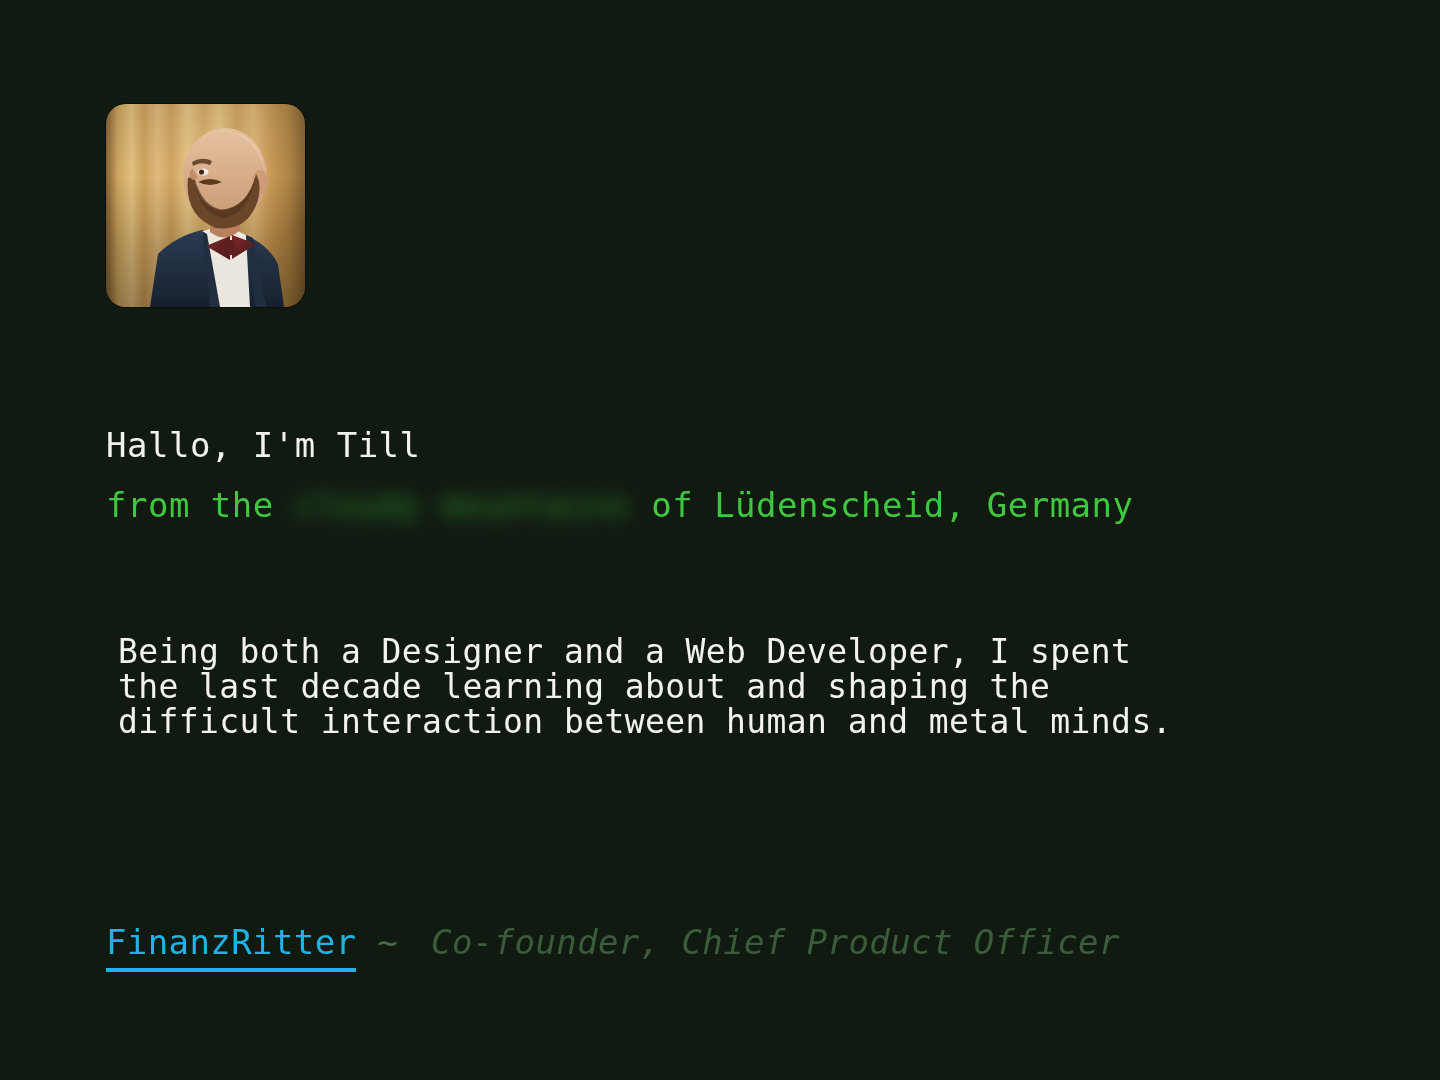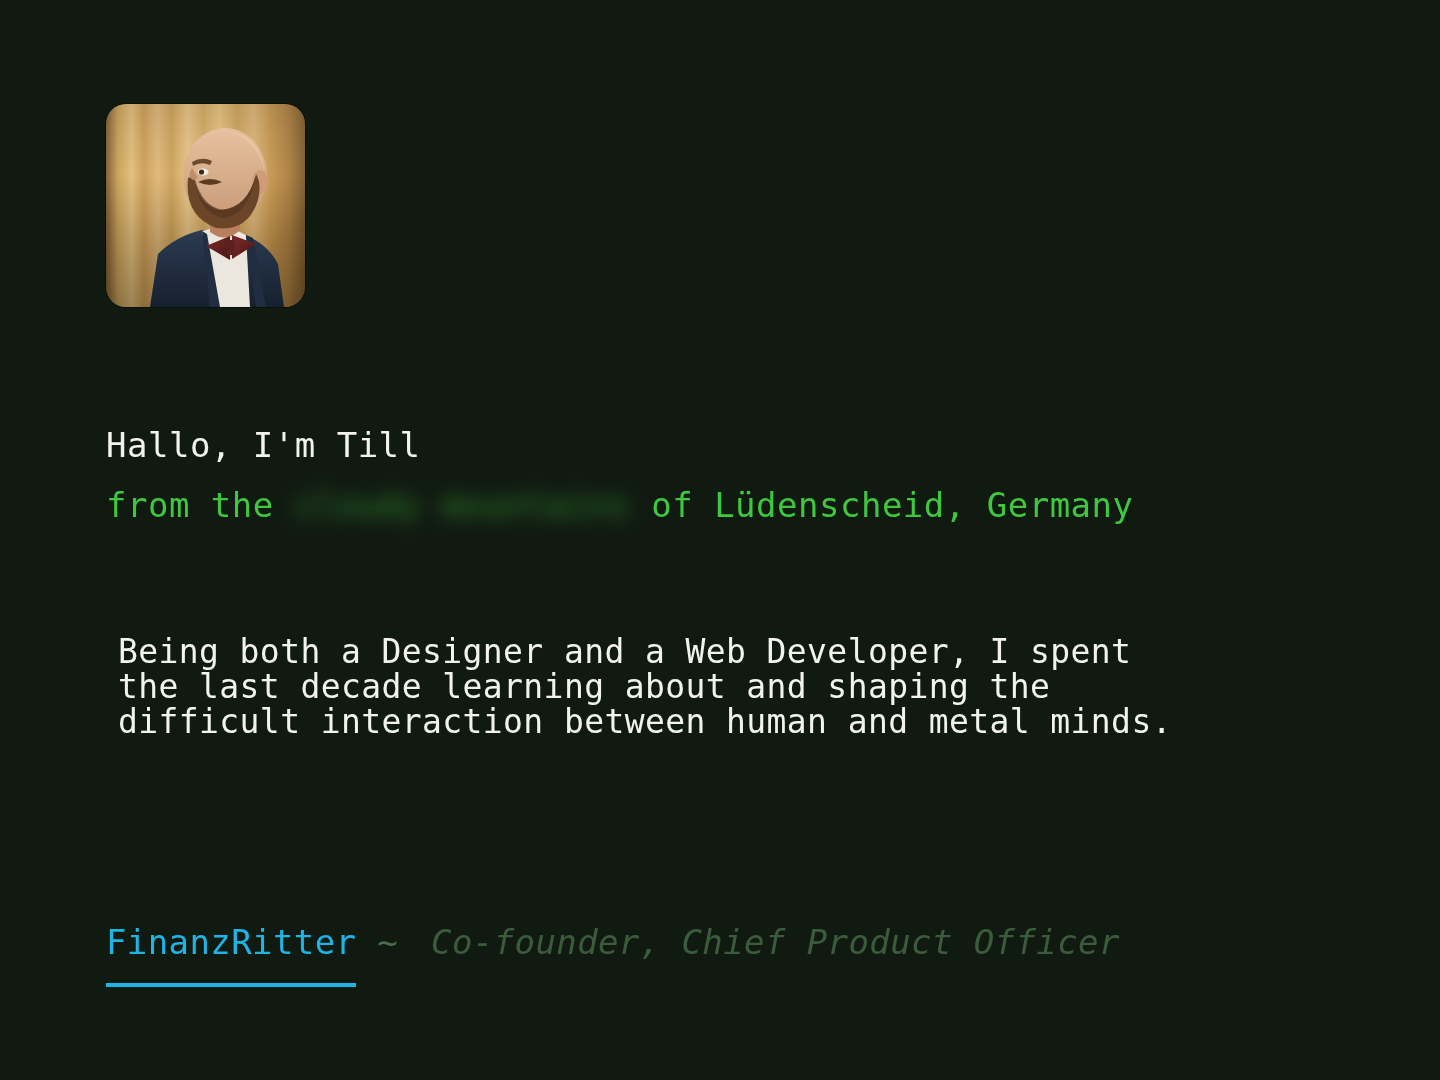--- a/index.html
+++ b/index.html
@@ -124,21 +124,21 @@
     top:915px;
     font-size:34px;
     line-height:54px;
     letter-spacing:0.4px;
     white-space:pre;
   }
   .role-link{
     color:var(--fg-link);
     text-decoration:none;
     border-bottom:4px solid var(--fg-link);
-    padding-bottom:21px;
+    padding-bottom:6px;
     text-align:center;
   }
   .role-tilde{color:var(--fg-tilde);}
   .role-title{
     color:var(--fg-green-muted);
     font-style:italic;
     margin-left:12px;
   }
 </style>
 </head>

